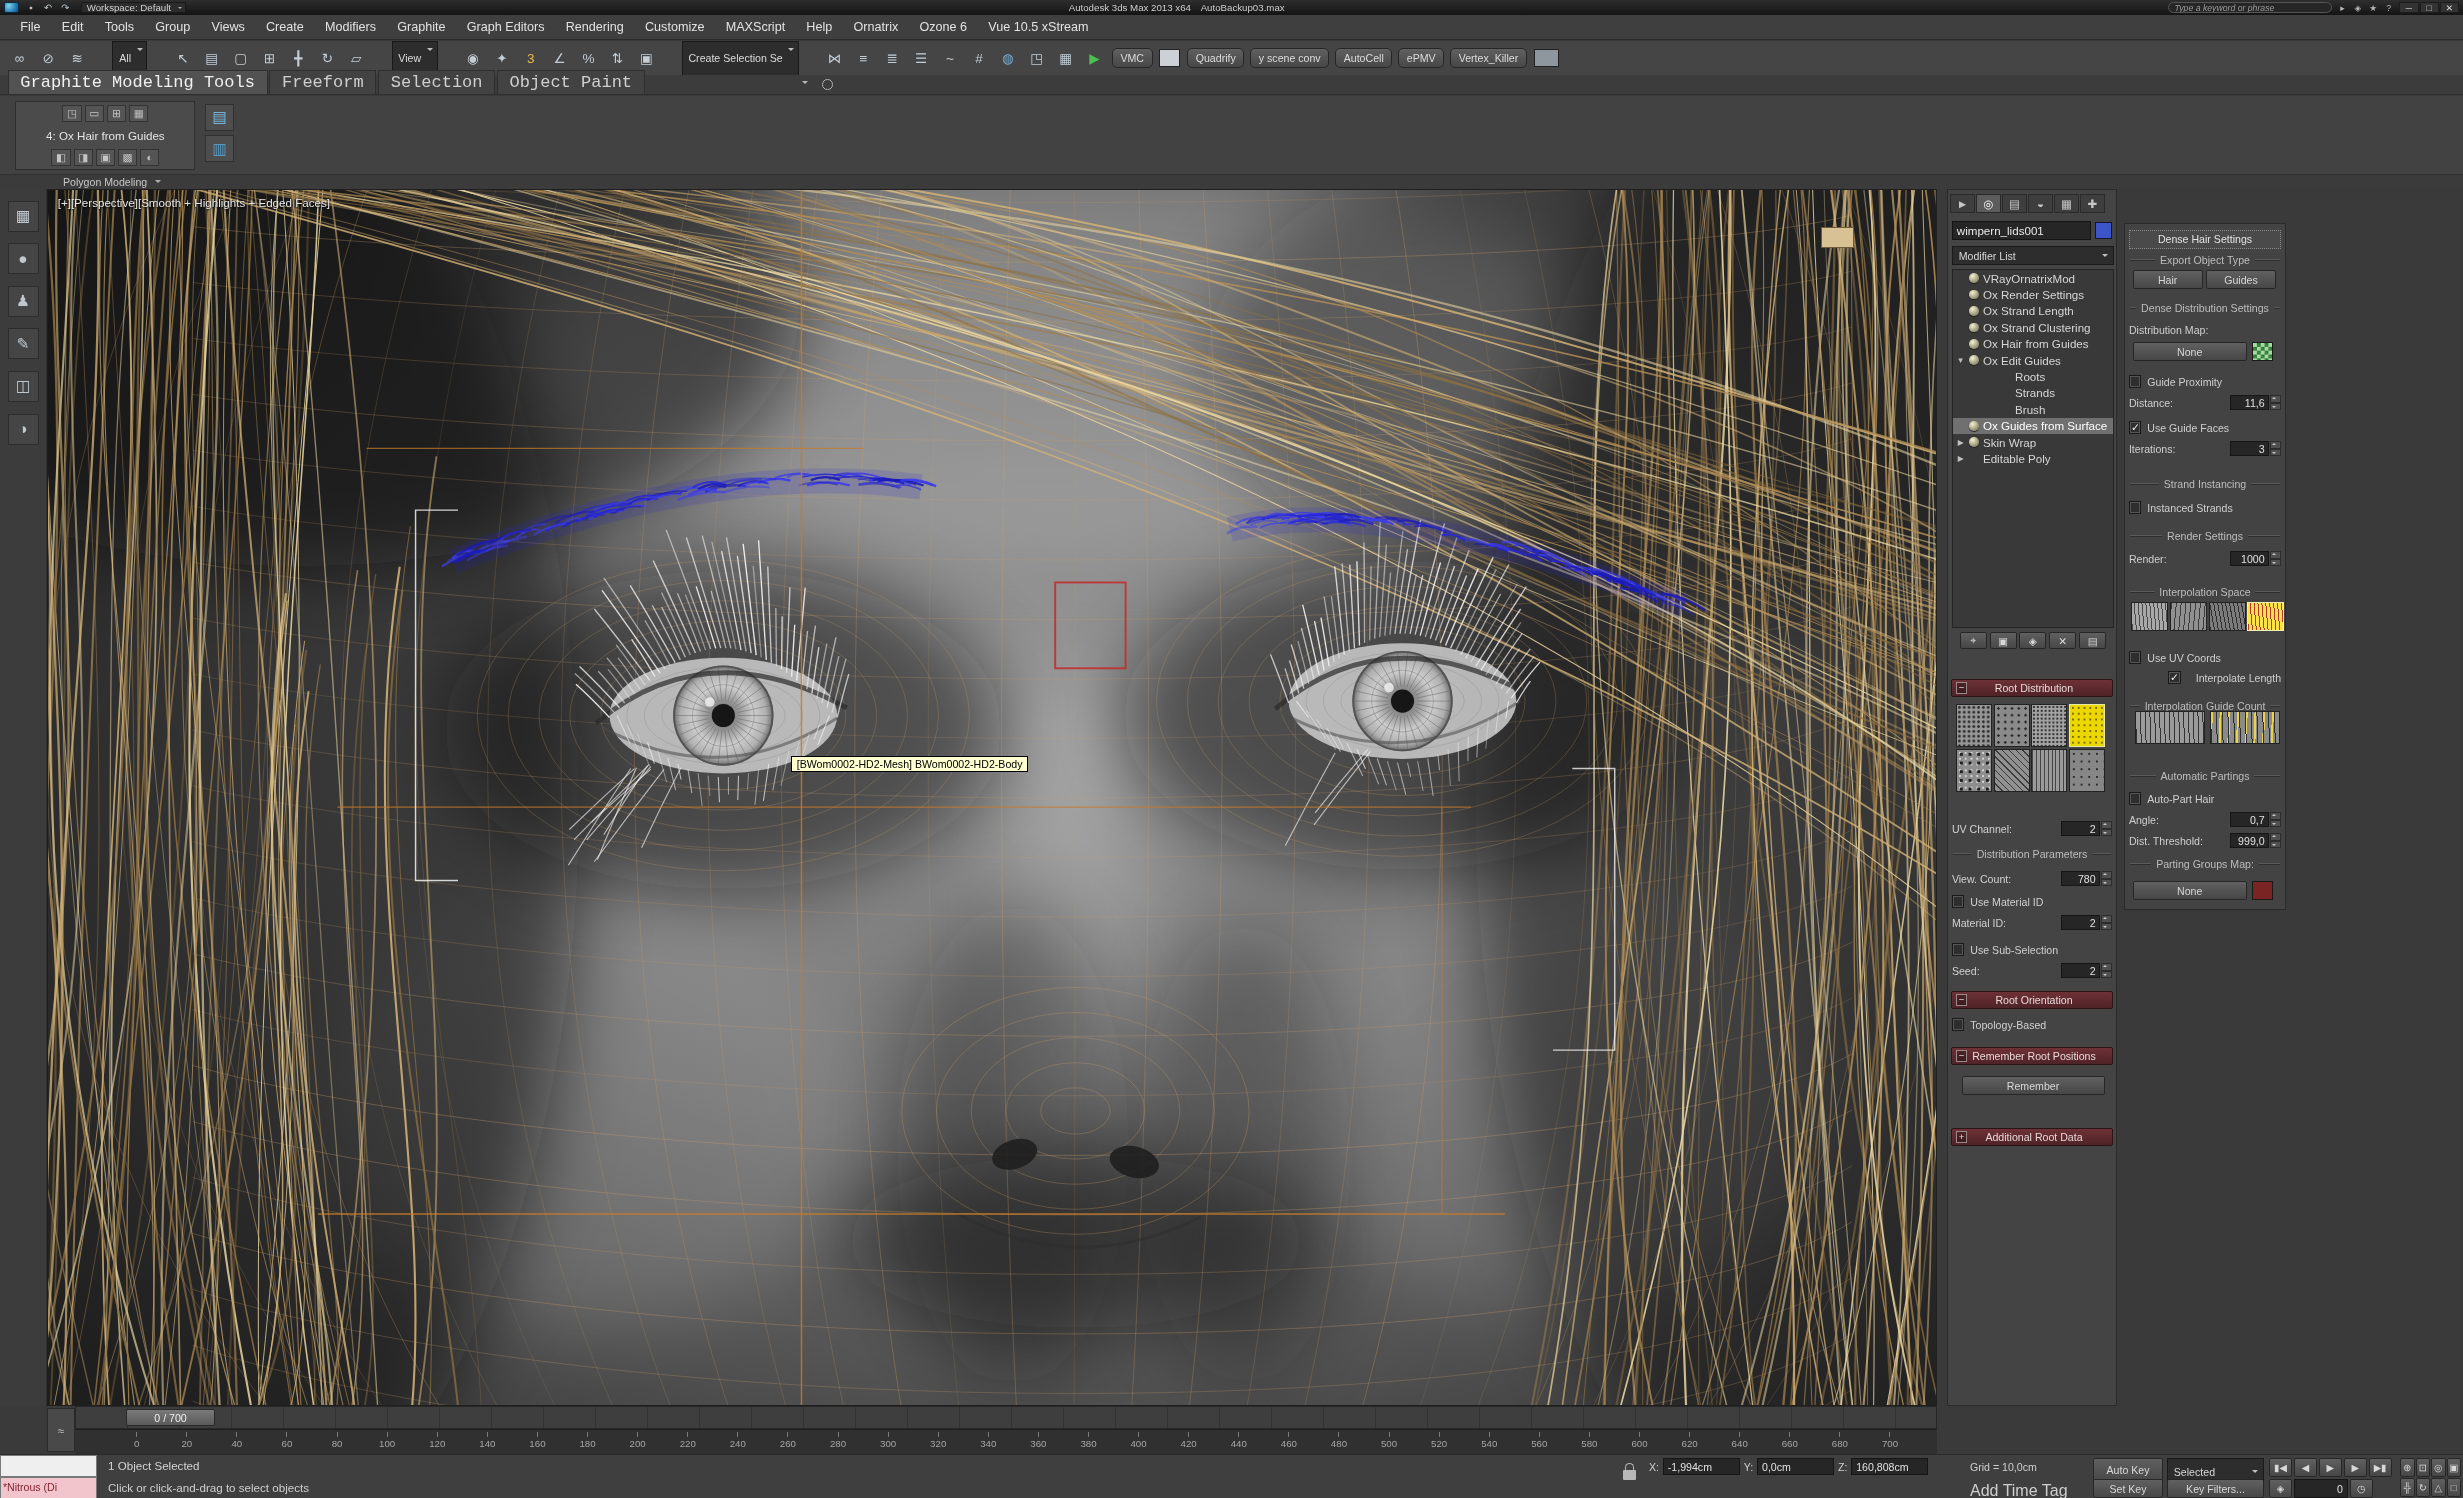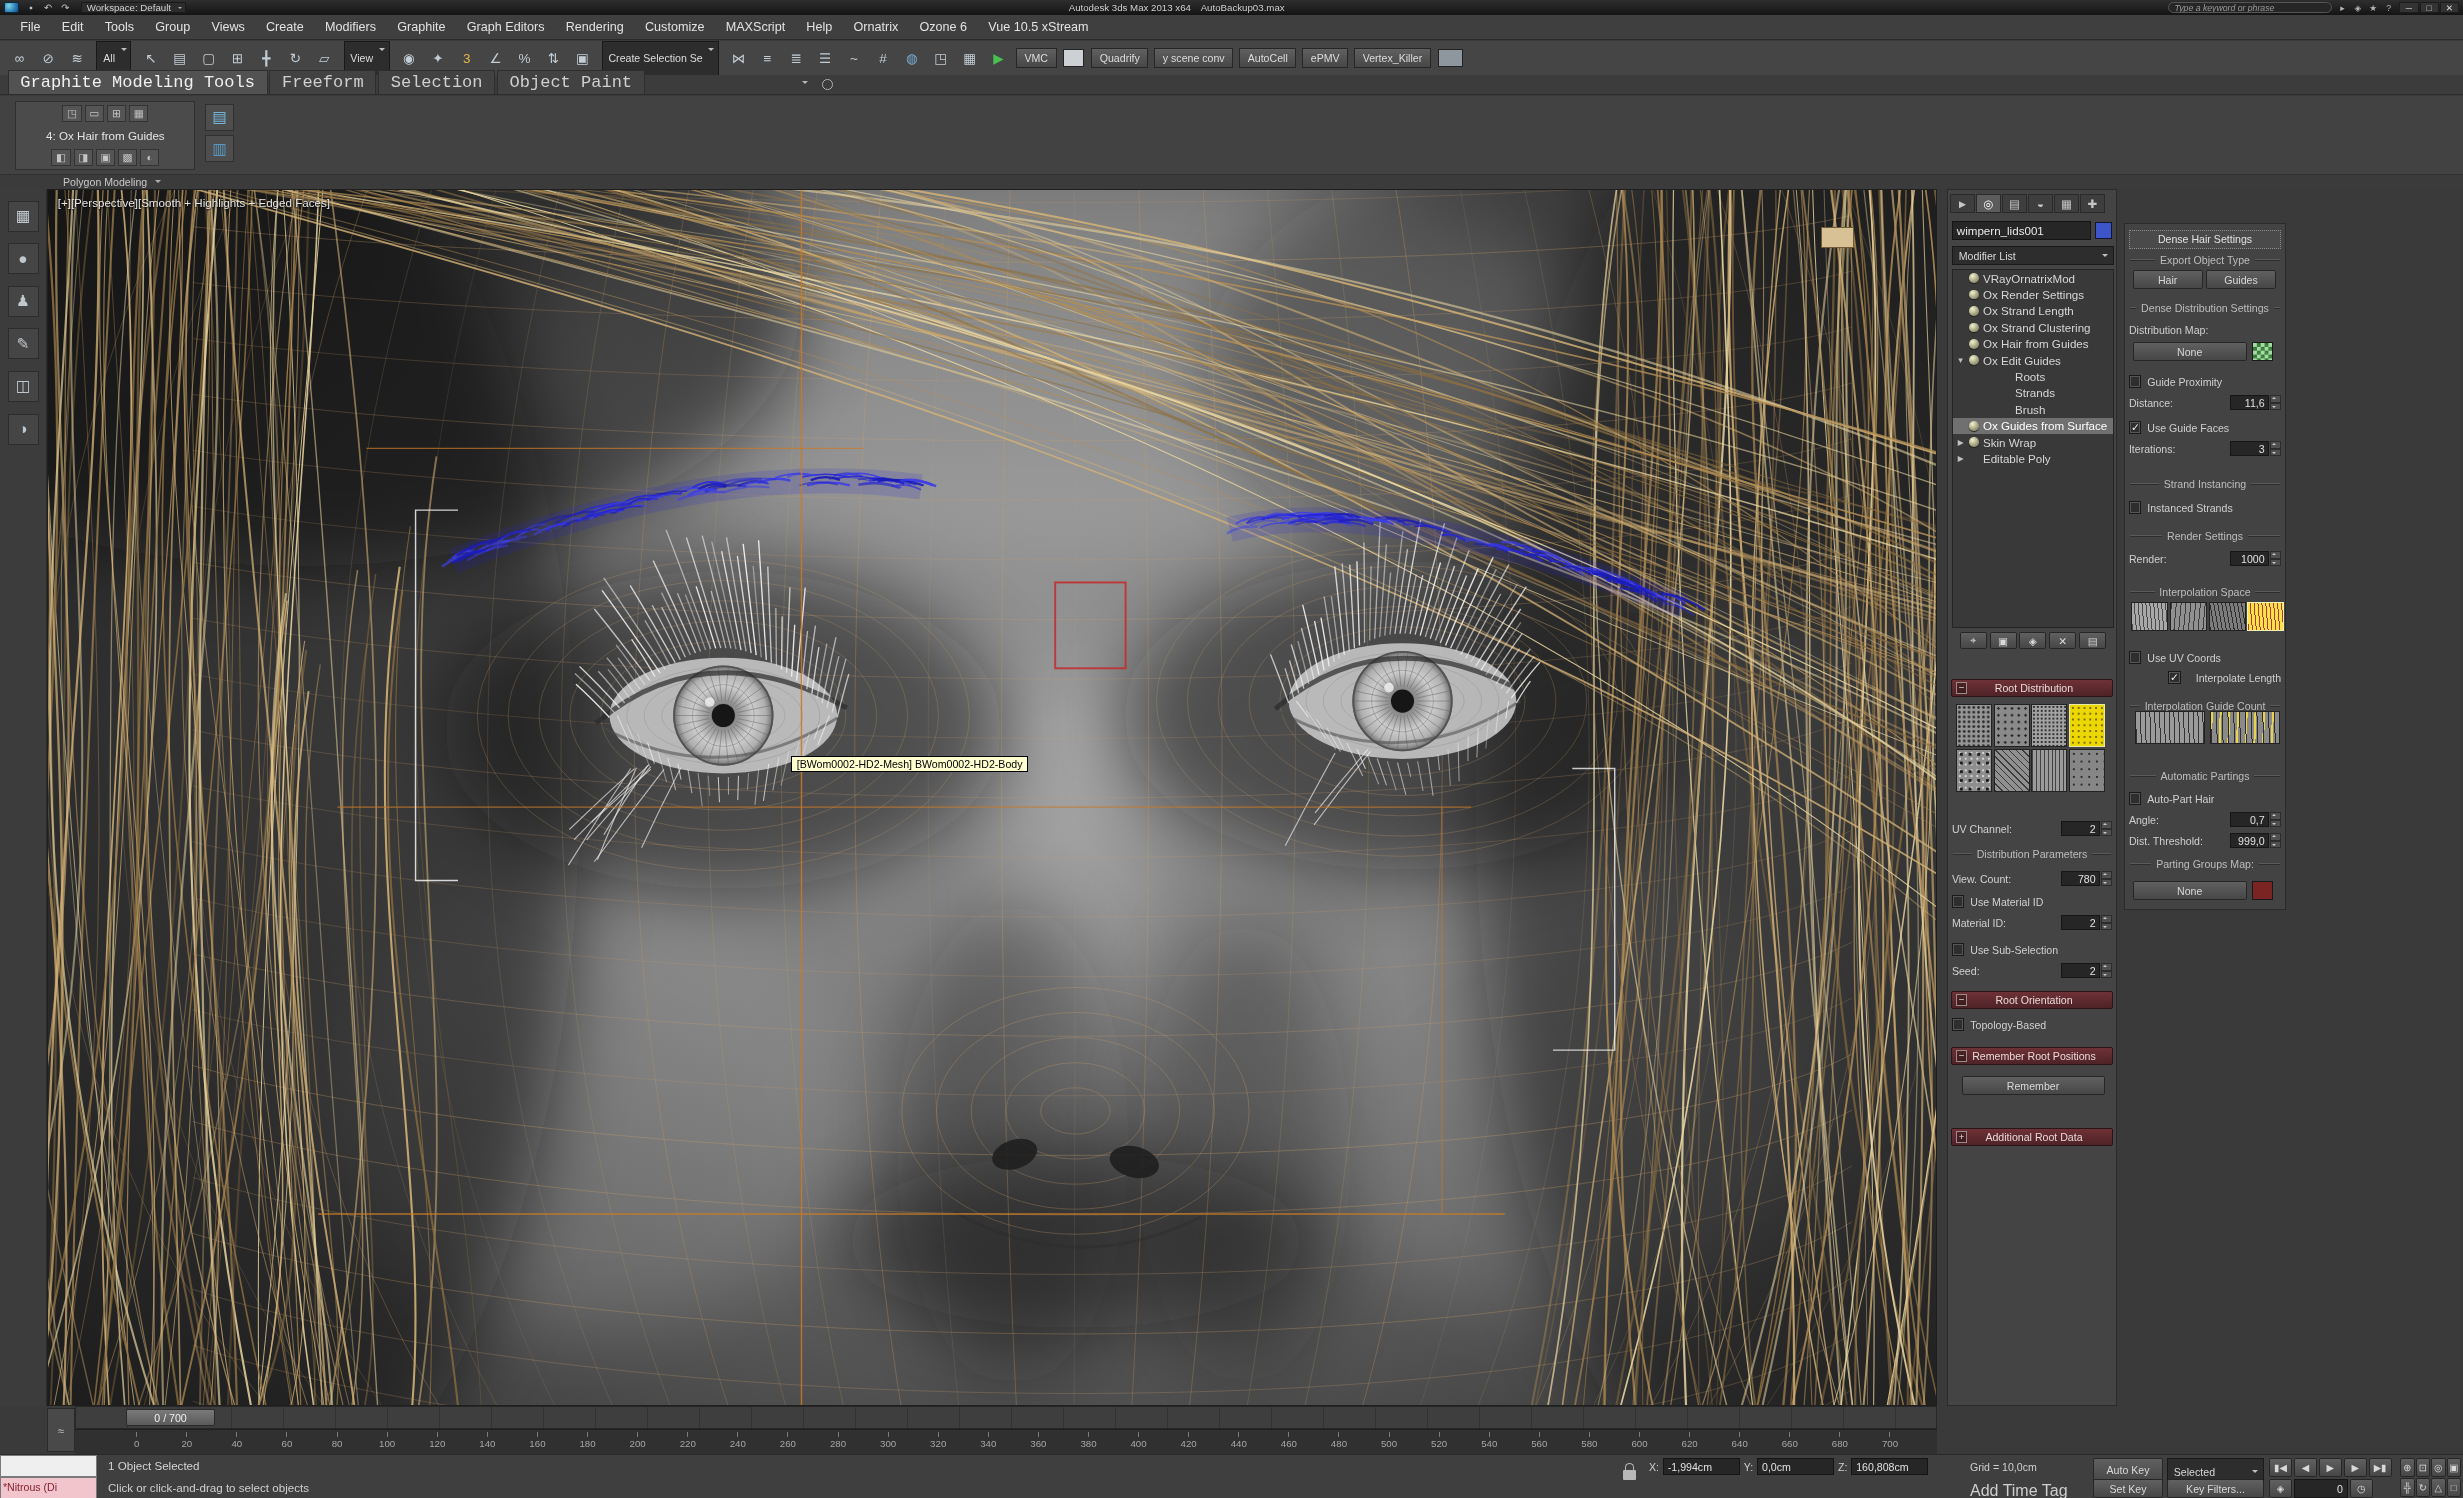--- a/index.html
+++ b/index.html
@@ -19,23 +19,23 @@
   .winbtn { width:19.3px; height:11.6px; display:flex; align-items:center; justify-content:center; color:#d8d8d8; font-size:8.7px; background:#333; border:1px solid #1c1c1c; }
 
   
   #menubar { position:absolute; left:0; top:15.4px; width:2463px; height:25px; background:#3f3f3f; border-bottom:1px solid #2b2b2b; display:flex; align-items:center; padding-left:9.7px; }
   .menu-item { padding:0 10.6px; font-size:12.6px; color:#e2e2e2; height:100%; display:flex; align-items:center; }
 
   
   #maintoolbar { position:absolute; left:0; top:41px; width:2463px; height:35px; background:#454545; border-bottom:1px solid #2a2a2a; display:flex; align-items:center; padding:0 5.8px; gap:1.9px; }
   .tb { display:flex; align-items:center; justify-content:center; }
   .tb.icon { width:27px; height:25px; color:#c2cdd6; font-size:13.5px; border:1px solid transparent; }
-  .tb.drop { height:35px; background:#2d2d2d; border:1px solid #191919; padding:0 15.4px 0 5.8px; font-size:10.6px; color:#dcdcdc; position:relative; margin:0 4px; }
+  .tb.drop { height:35px; background:#2d2d2d; border:1px solid #191919; padding:0 15.4px 0 5.8px; font-size:10.6px; color:#dcdcdc; position:relative; margin:0 20px; }
   .tb.drop::after { content:""; position:absolute; right:3.9px; top:6.8px; border:3.9px solid transparent; border-top-color:#c0c0c0; }
-  .tb.btn { height:19.3px; padding:0 7.7px; font-size:10.6px; background:linear-gradient(#606060,#474747); border:1px solid #262626; border-radius:0; margin:0 1.9px; color:#dcdcdc; }
+  .tb.btn { height:19.3px; padding:0 7.7px; font-size:10.6px; background:linear-gradient(#606060,#474747); border:1px solid #262626; border-radius:5px; margin:0 1.9px; color:#dcdcdc; }
   .tb.swatch { width:21px; height:17.4px; background:#cdd1d5; border:1px solid #222; margin:0 2.9px; }
   .tb.swatch2 { width:25px; height:17.4px; background:#8f979e; border:1px solid #222; margin:0 2.9px; }
   .tb-g:empty, .tb-l:empty { display:none; }
 
   
   #ribbon-tabs { position:absolute; left:0; top:75px; width:2463px; height:20px; background:#3c3c3c; border-bottom:1px solid #2e2e2e; display:flex; align-items:flex-end; padding-left:7.7px; gap:1.9px; }
   .rtab { padding:1.9px 11.6px; font-size:17px; color:#cfcfcf; background:#424242; border:1px solid #2e2e2e; border-bottom:none;font-family:Liberation Mono, monospace; }
   .rtab.active { background:#525252; color:#f0f0f0; }
   .rtab-ctl { width:15.4px; height:13.5px; margin-left:5.8px; position:relative; }
   .rtab-ctl.chev::after { content:""; position:absolute; left:3.9px; top:3.9px; border:3.9px solid transparent; border-top-color:#b8b8b8; }

